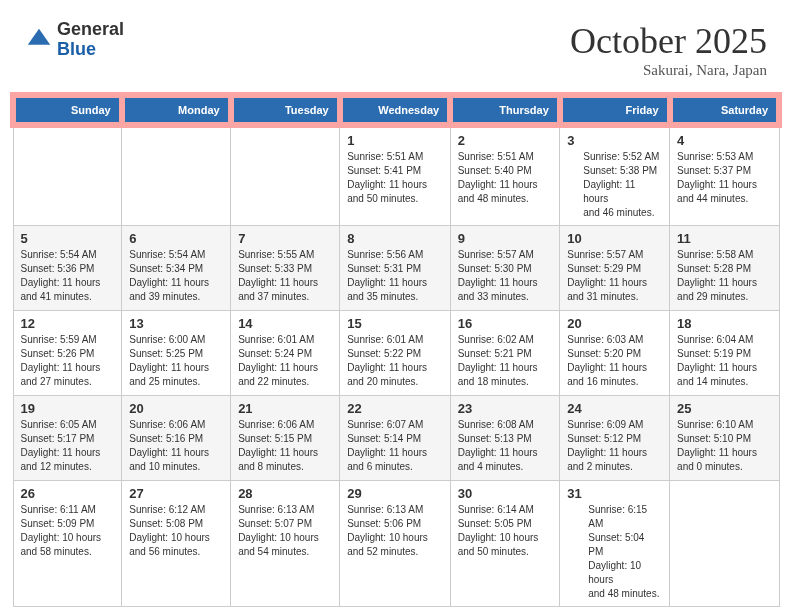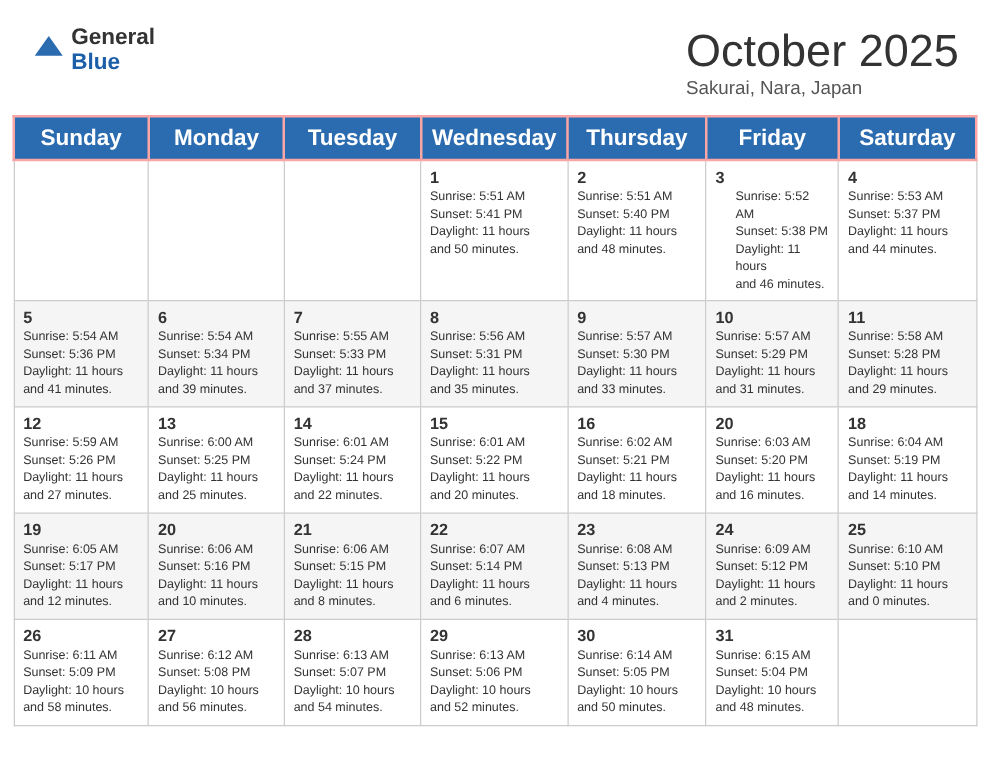--- a/index.html
+++ b/index.html
@@ -29,44 +29,45 @@
       font-weight: bold;
       line-height: 1.1;
     }
     .logo-general { color: #333; }
     .logo-blue { color: #1a5fa8; }
     .logo-icon {
       width: 28px;
       height: 28px;
     }
     .title-block {
-      text-align: left;
+      text-align: right;
+      font-family: Liberation Serif, serif;
     }
     .month-title {
       font-size: 36px;
       font-weight: 300;
       color: #333;
     }
     .subtitle {
       font-size: 15px;
       color: #555;
     }
     .calendar {
       width: 100%;
       border-collapse: collapse;
       margin-top: 8px;
     }
     .calendar th {
       background-color: #2b6cb0;
       color: white;
-      text-align: center;
+      text-align: right;
       padding: 6px 8px;
-      font-size: 18px;
+      font-size: 11px;
       font-weight: bold;
-      border: 2px solid #fca5a5;
+      border: 6px solid #fca5a5;
     }
     .calendar td {
       vertical-align: top;
       padding: 5px 7px;
       border: 1px solid #ccc;
       width: 113px;
       min-height: 85px;
       height: 85px;
       background: #fff;
       font-size: 10.5px;
@@ -336,21 +337,21 @@
         </td>
         <td>
           <div class="day-num">30</div>
           <div class="day-info" style="white-space: pre-line;">Sunrise: 6:14 AM
 Sunset: 5:05 PM
 Daylight: 10 hours
 and 50 minutes.</div>
         </td>
         <td>
           <div class="day-num">31</div>
-          <div class="day-info" style="white-space: pre-line;">Sunrise: 6:15 AM
+          <div class="day-info" style="white-space: pre-line; margin-left: 21px;">Sunrise: 6:15 AM
 Sunset: 5:04 PM
 Daylight: 10 hours
 and 48 minutes.</div>
         </td>
         <td class="empty"></td>
       </tr>
     </tbody>
 </table>
 
 </body></html>

